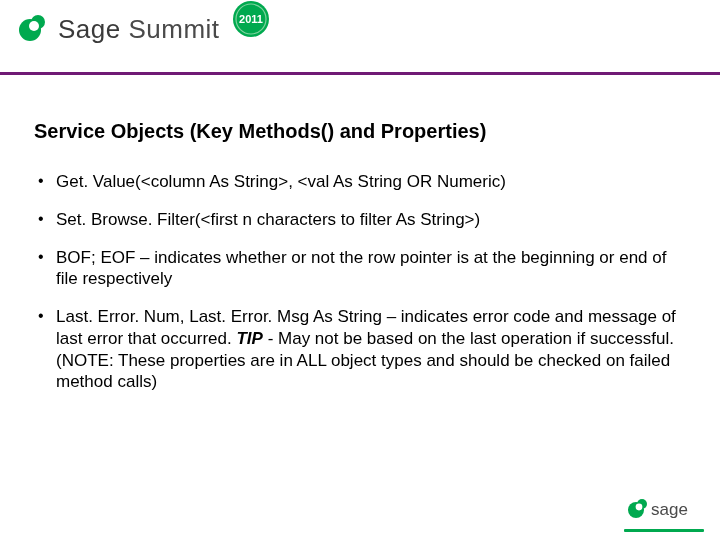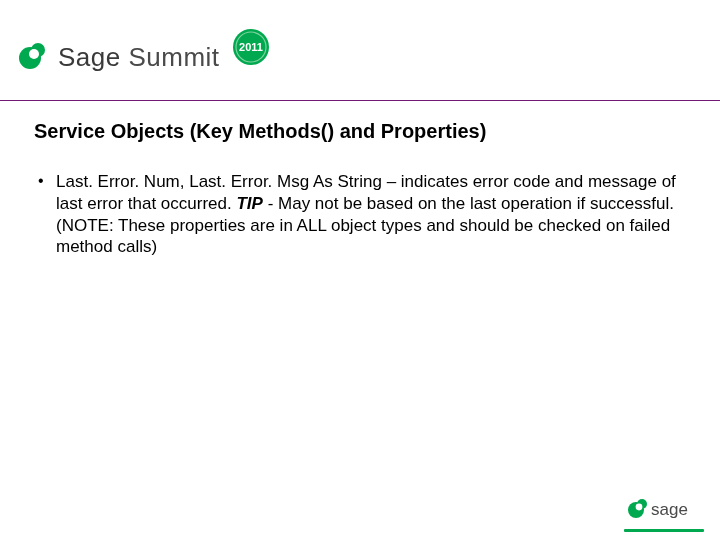--- a/index.html
+++ b/index.html
@@ -12,22 +12,21 @@
     color: #000;
     position: relative;
     overflow: hidden;
   }
   .top-bar {
     position: absolute;
     top: 0;
     left: 0;
     right: 0;
     height: 72px;
-    border-bottom: 1px solid #701a75;
-    margin-top: 28px;
+    border-bottom: 3px solid #701a75;
   }
   .brand-group {
     position: absolute;
     left: 16px;
     top: 8px;
     display: flex;
     align-items: center;
     gap: 8px;
   }
   .sage-logo {
@@ -120,20 +119,23 @@
         <circle cx="21" cy="21" r="15" fill="none" stroke="#7fd39f" stroke-width="1.2"></circle>
         <text x="21" y="25" text-anchor="middle" fill="#ffffff" font-family="Arial" font-size="11" font-weight="bold">2011</text>
       </svg>
     </span>
   </div>
 </div>
 
 <div class="content">
   <div class="heading">Service Objects (Key Methods() and Properties)</div>
   <ul class="bullets">
+    <li><span>Get. Value(&lt;column As String&gt;, &lt;val As String OR Numeric)</span></li>
+    <li><span>Set. Browse. Filter(&lt;first n characters to filter As String&gt;)</span></li>
+    <li><span>BOF; EOF – indicates whether or not the row pointer is at the beginning or end of file respectively</span></li>
     <li>
       <span>Last. Error. Num, Last. Error. Msg As String – indicates error code and message of last error that occurred.  </span><span class="bold-italic">TIP</span><span> - May not be based on the last operation if successful.  (NOTE: These properties are in ALL object types and should be checked on failed method calls)</span>
     </li>
   </ul>
 </div>
 
 <div class="footer-logo">
   <svg width="72" height="28" viewBox="0 0 72 28">
     <circle cx="10" cy="16" r="8" fill="#00a94f"></circle>
     <circle cx="16" cy="10" r="5" fill="#00a94f"></circle>

